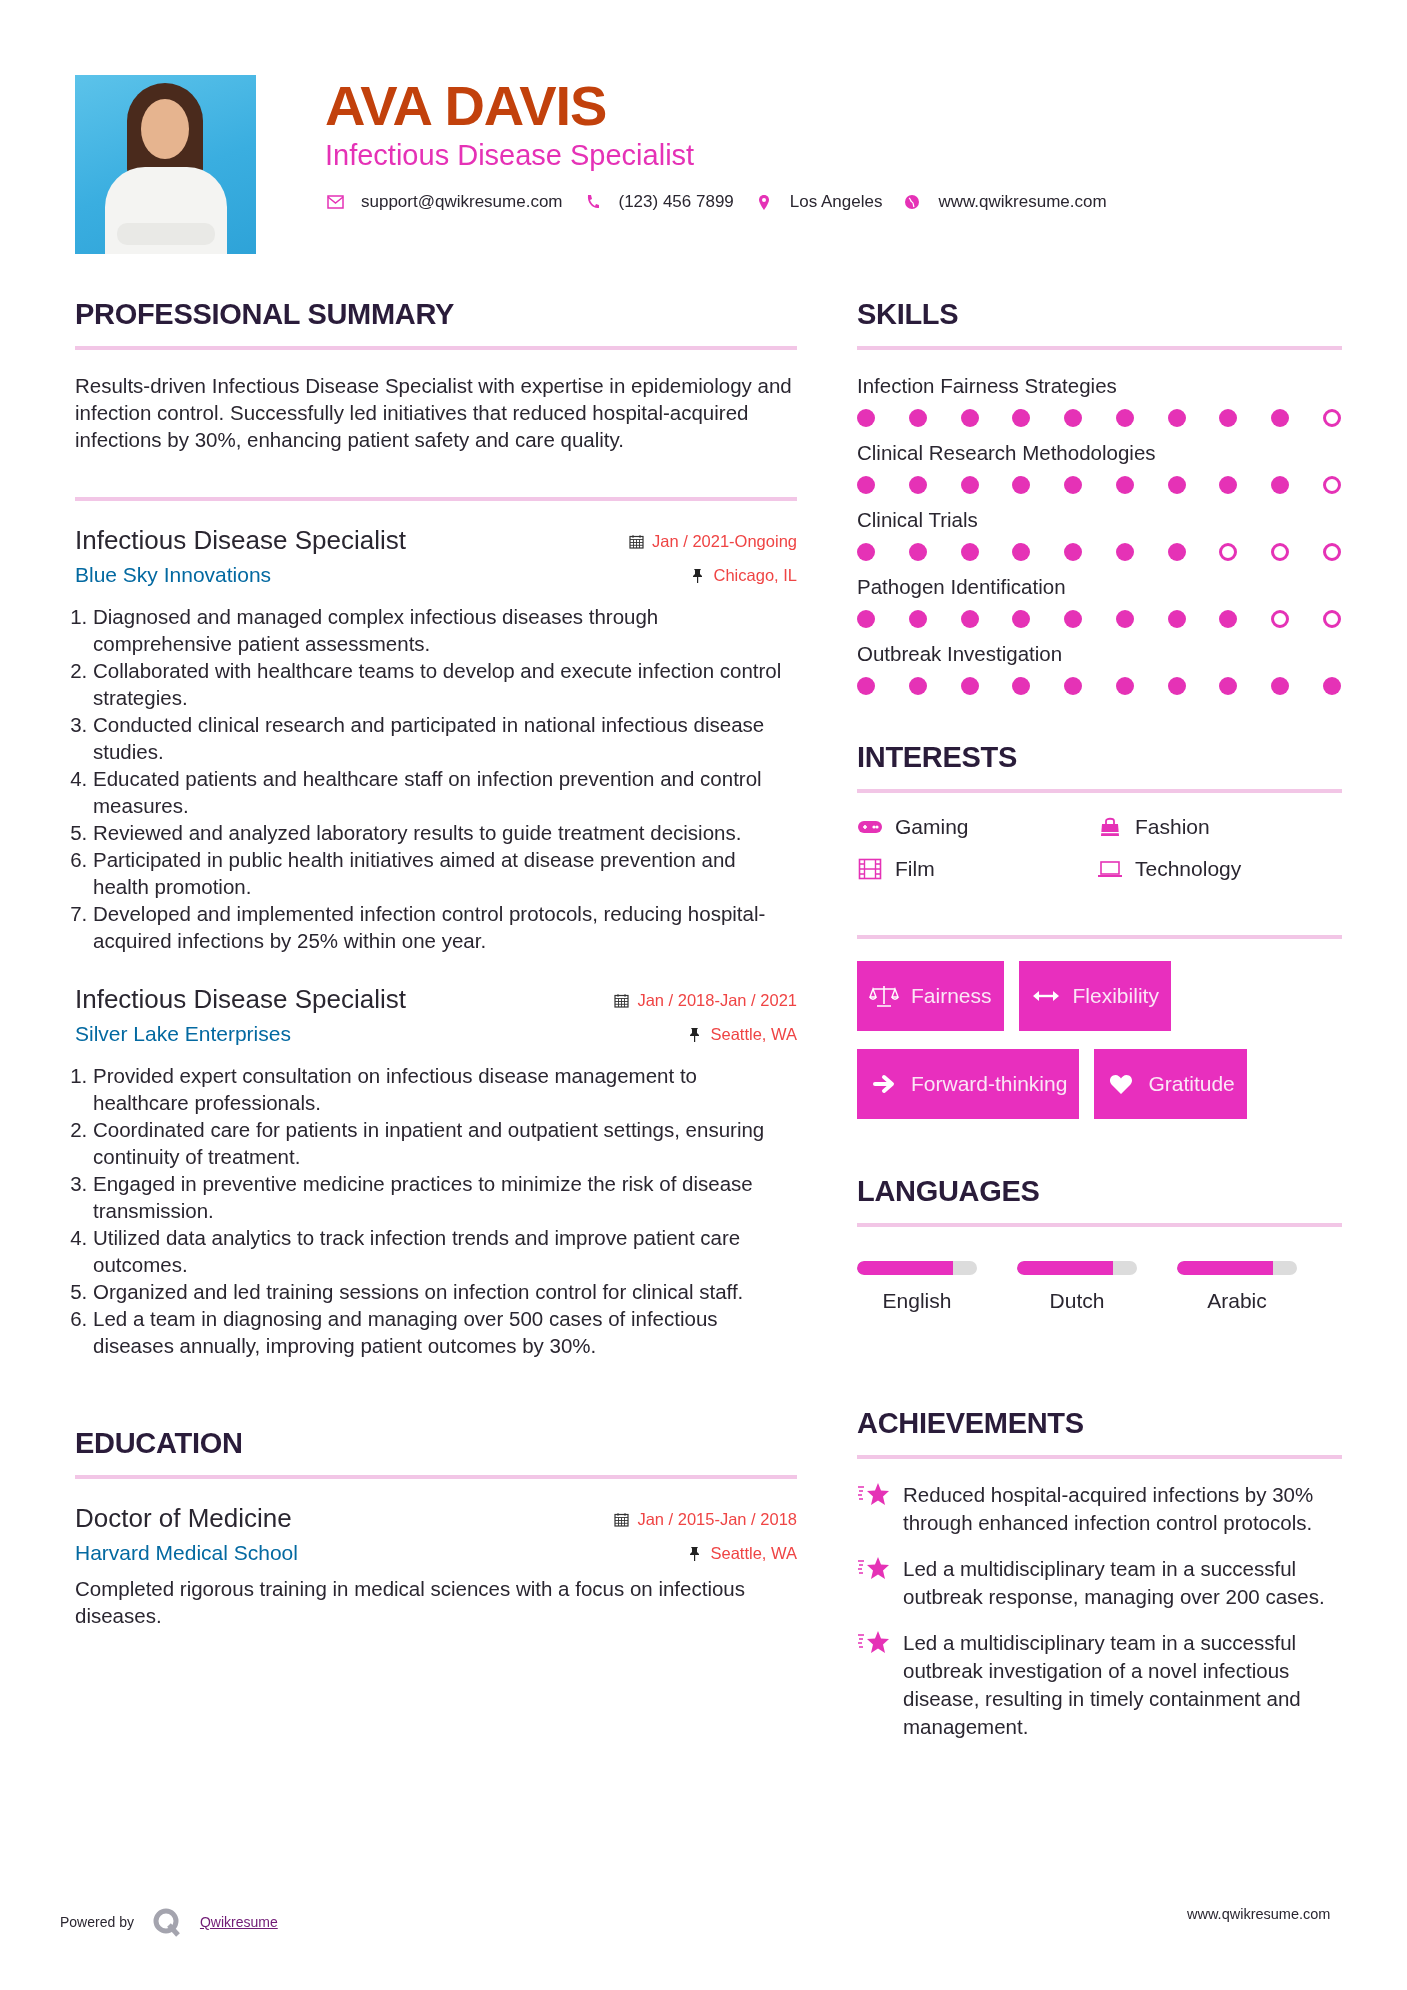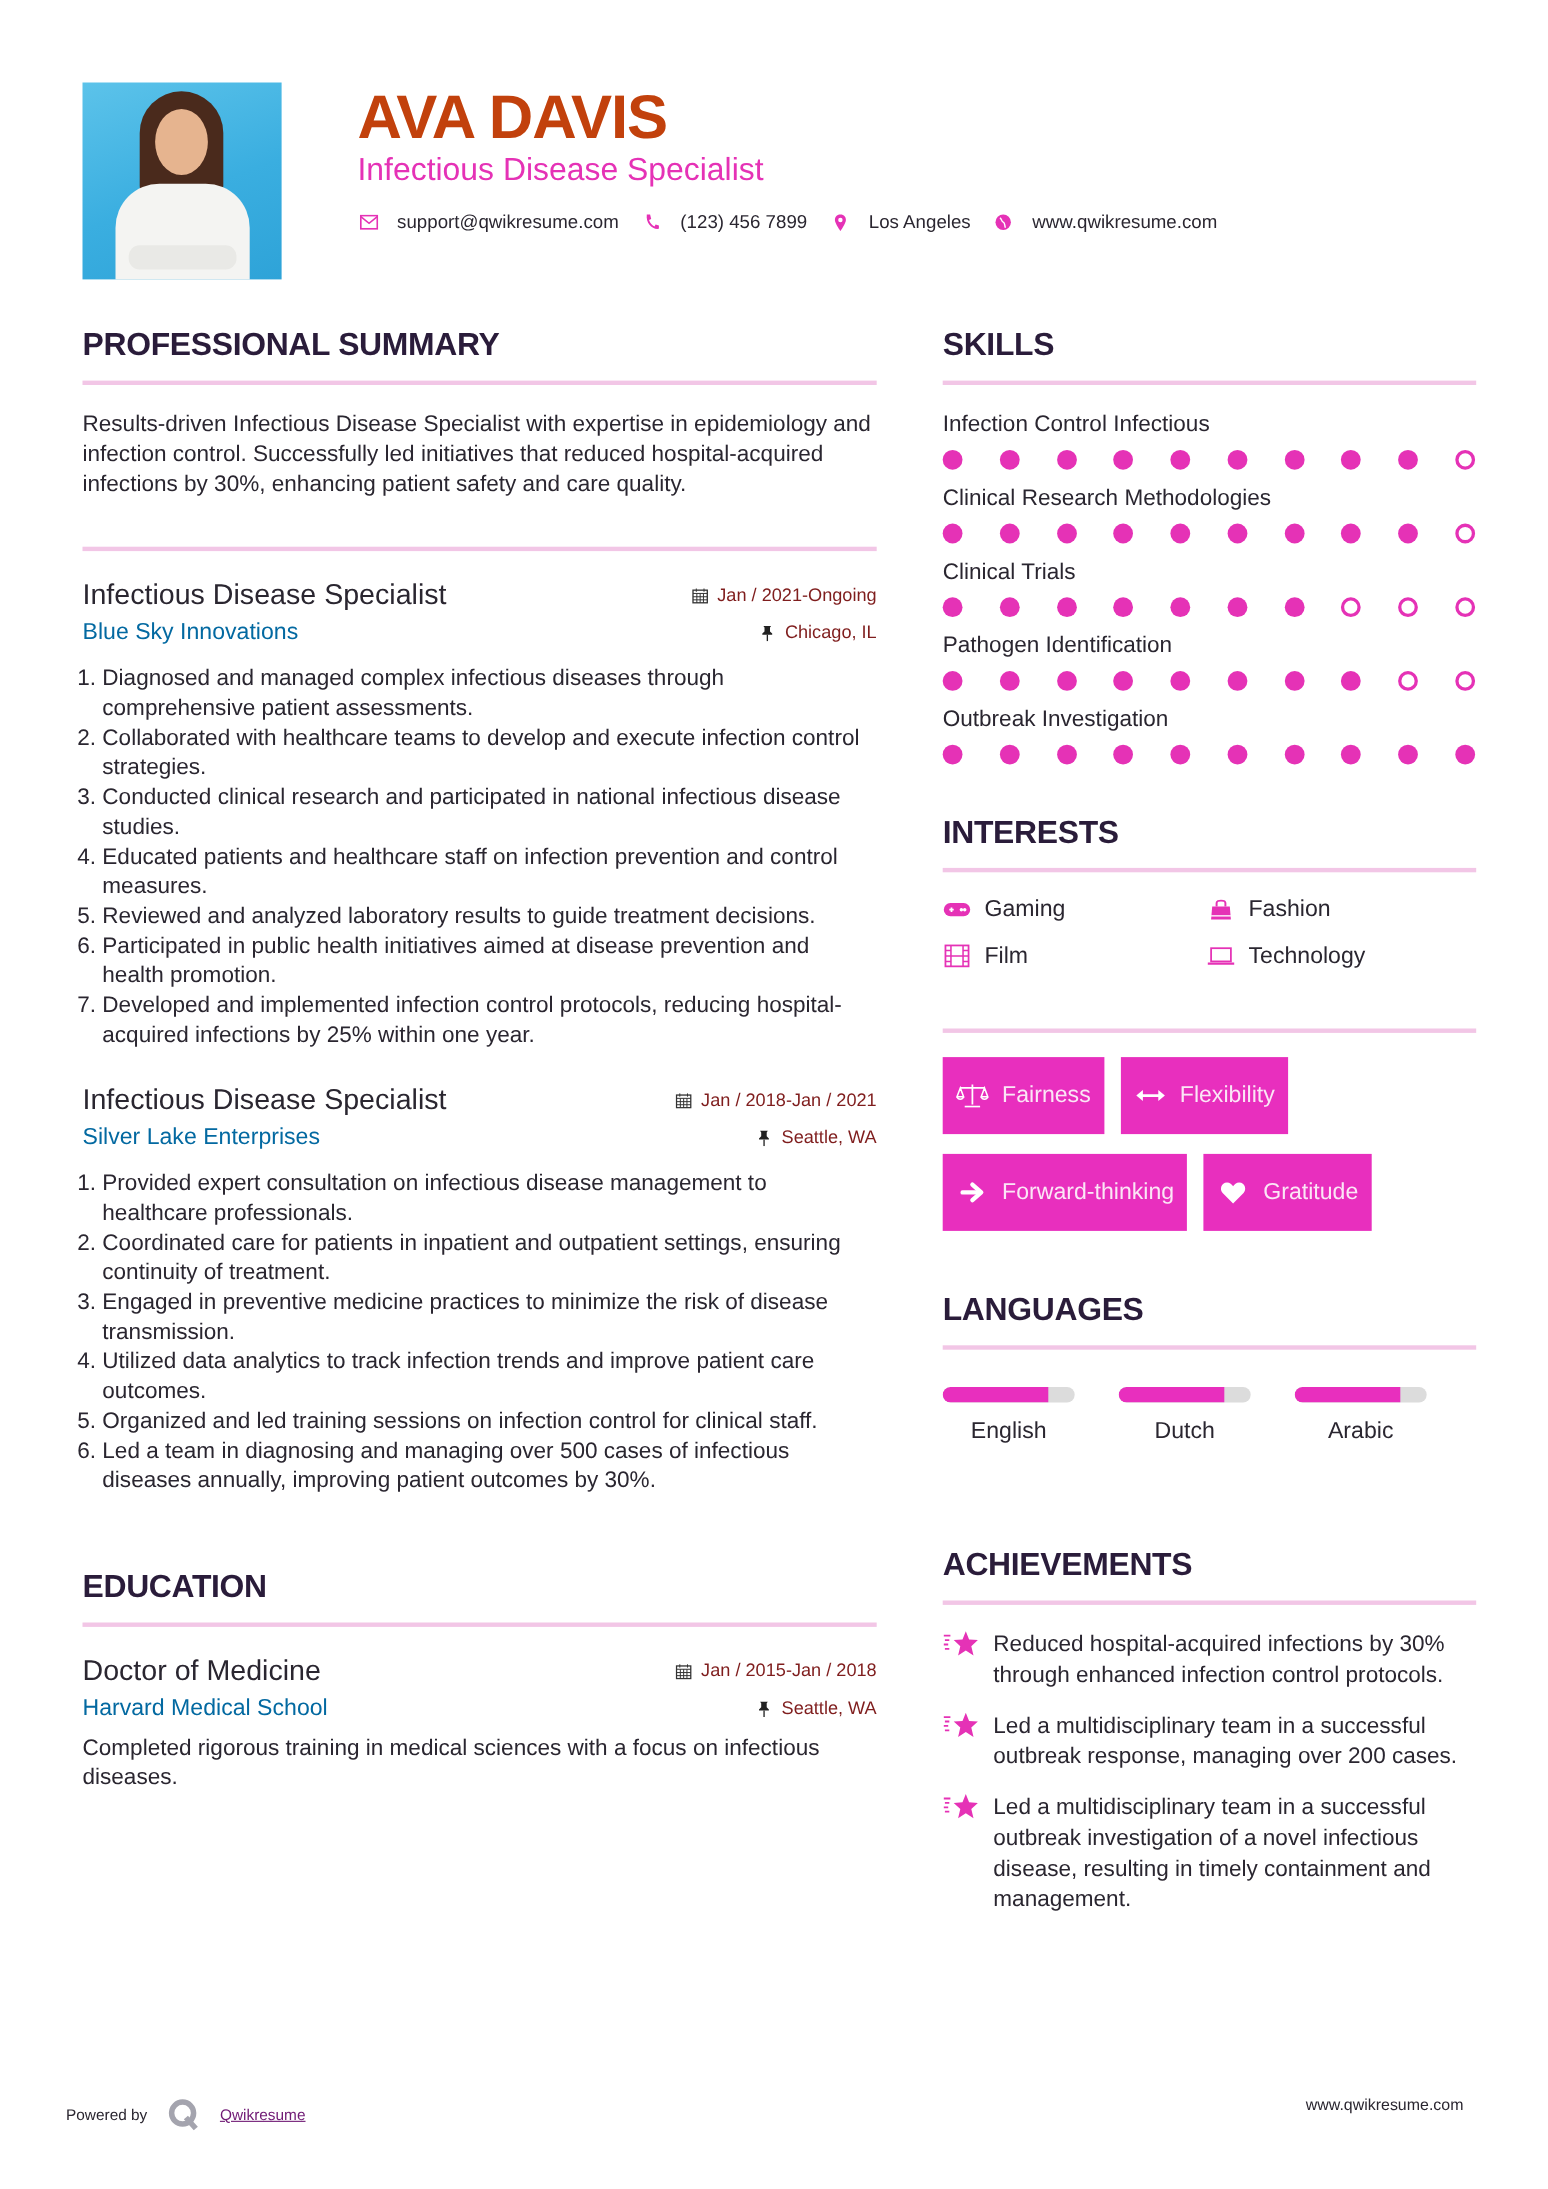--- a/index.html
+++ b/index.html
@@ -27,21 +27,21 @@
   .right { position: absolute; left: 857px; top: 296px; width: 485px; }
 
   .section-title { font-size: 29px; font-weight: 700; color: #2a1c3a; line-height: 36px; letter-spacing: -0.3px; }
   .rule { height: 4px; background: #f2c6e6; margin-top: 14px; margin-bottom: 22px; }
 
   .summary { font-size: 20.5px; line-height: 27px; color: #2a2630; }
 
   .job { margin-bottom: 0; }
   .job-head { display: flex; justify-content: space-between; align-items: baseline; }
   .job-title { font-size: 26px; color: #2a2630; line-height: 34px; }
-  .meta { font-size: 16.5px; color: #7f1d1d; display: flex; align-items: center; }
+  .meta { font-size: 16.5px; color: #ef4444; display: flex; align-items: center; }
   .meta .mi { margin-right: 8px; display: inline-flex; width: 16px; height: 16px; align-items: center; justify-content: center; }
   .company-row { display: flex; justify-content: space-between; align-items: center; margin-top: 4px; }
   .company { font-size: 21px; color: #0369a1; line-height: 28px; }
   ol.bullets { margin-top: 14px; padding-left: 18px; font-size: 20.5px; line-height: 27px; color: #2a2630; }
   ol.bullets li { padding-left: 0; margin-left: 0; }
 
   .edu-desc { font-size: 20.5px; line-height: 27px; margin-top: 8px; }
 
   
   .skill-name { font-size: 20.5px; line-height: 27px; color: #2a2630; }
@@ -239,21 +239,21 @@
       </div>
     </section>
   </div>
 
   <div class="right">
 
     <section>
       <h2 class="section-title">SKILLS</h2>
       <div class="rule"></div>
       <div id="skills-list">
-          <div class="skill-name">Infection Control Infectious</div>
+          <div class="skill-name">Infection Fairness Strategies</div>
           <div class="dots">
             <span class="dot"></span>
             <span class="dot"></span>
             <span class="dot"></span>
             <span class="dot"></span>
             <span class="dot"></span>
             <span class="dot"></span>
             <span class="dot"></span>
             <span class="dot"></span>
             <span class="dot"></span>

